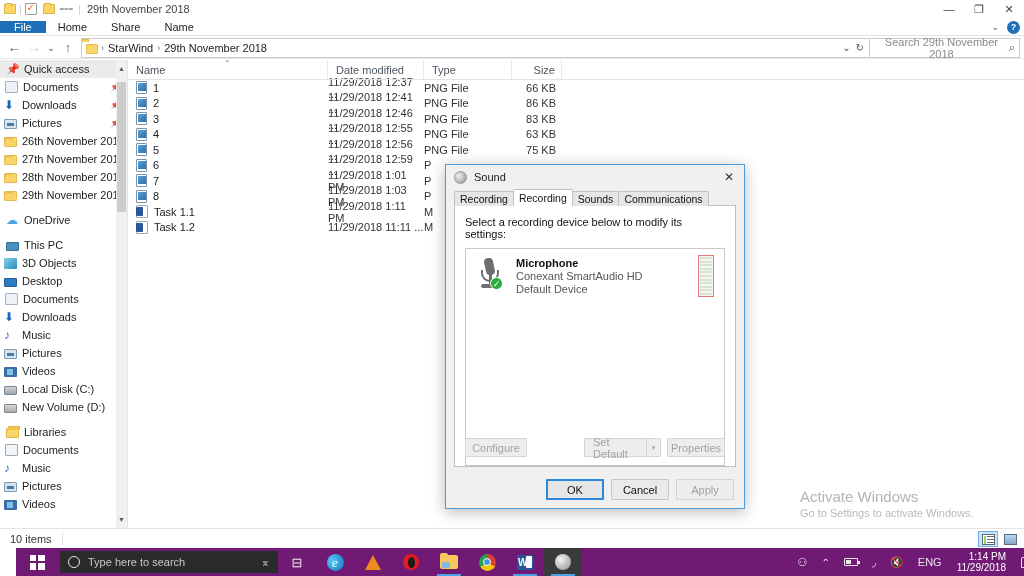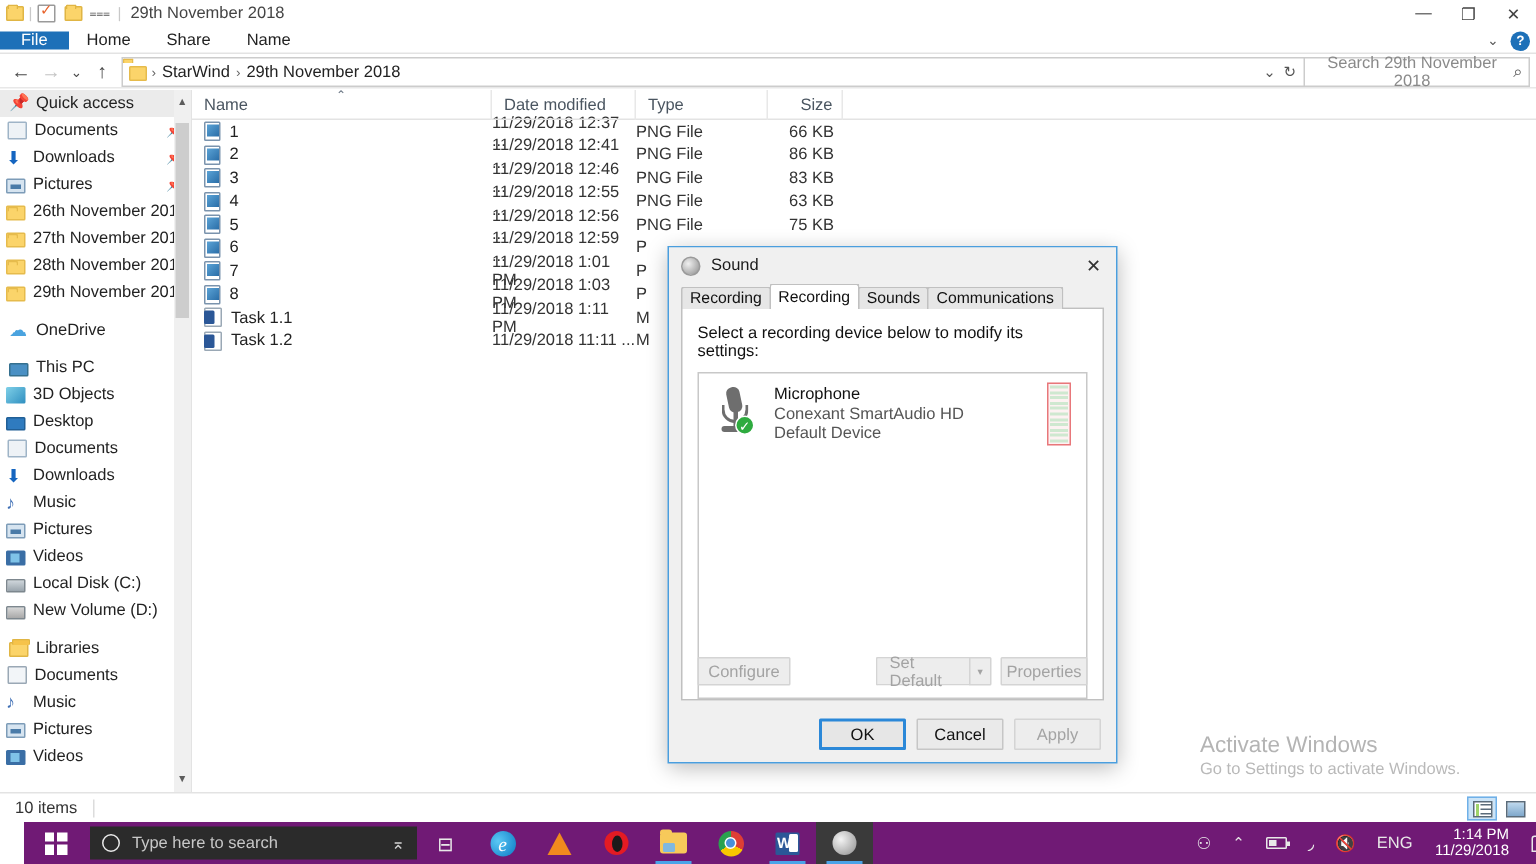--- a/index.html
+++ b/index.html
@@ -297,21 +297,21 @@
               background:#6e6e6e; border-radius:4px; transform:rotate(-12deg); }
   .mic-stem { position:absolute; left:13px; top:17px; width:3px; height:11px; background:#6e6e6e; }
   .mic-base { position:absolute; left:5px; top:27px; width:19px; height:4px;
               background:#6e6e6e; border-radius:2px; }
   .mic-arc { position:absolute; left:5px; top:13px; width:18px; height:12px;
              border:2.5px solid #6e6e6e; border-top:none; border-radius:0 0 10px 10px; }
   .mic-check { position:absolute; left:14px; top:20px; width:13px; height:13px;
                border-radius:50%; background:#2eab3f; border:1px solid #fff;
                color:#fff; font-size:9px; display:flex; align-items:center; justify-content:center; }
   .devinfo { margin-left:10px; display:flex; flex-direction:column; gap:1px; }
-  .devname { font-size:11px; color:#111; font-weight:normal; }
+  .devname { font-size:11px; color:#111; font-weight:bold; }
   .devsub { font-size:11px; color:#555; }
   .vumeter { position:absolute; right:10px; top:6px; width:16px; height:42px;
              border:1px solid #e8777a; background:#fdf2f2; padding:1px;
              display:flex; flex-direction:column; justify-content:space-between; }
   .vumeter i { display:block; height:2px; background:#cfe8d0; }
   .dlg-actions { position:absolute; left:10px; right:10px; bottom:9px;
                  display:flex; align-items:center; }
   .btn {
     height:19px; border:1px solid #c6c6c6; background:#eaeaea;
     font-size:11px; color:#111; display:flex; align-items:center;

